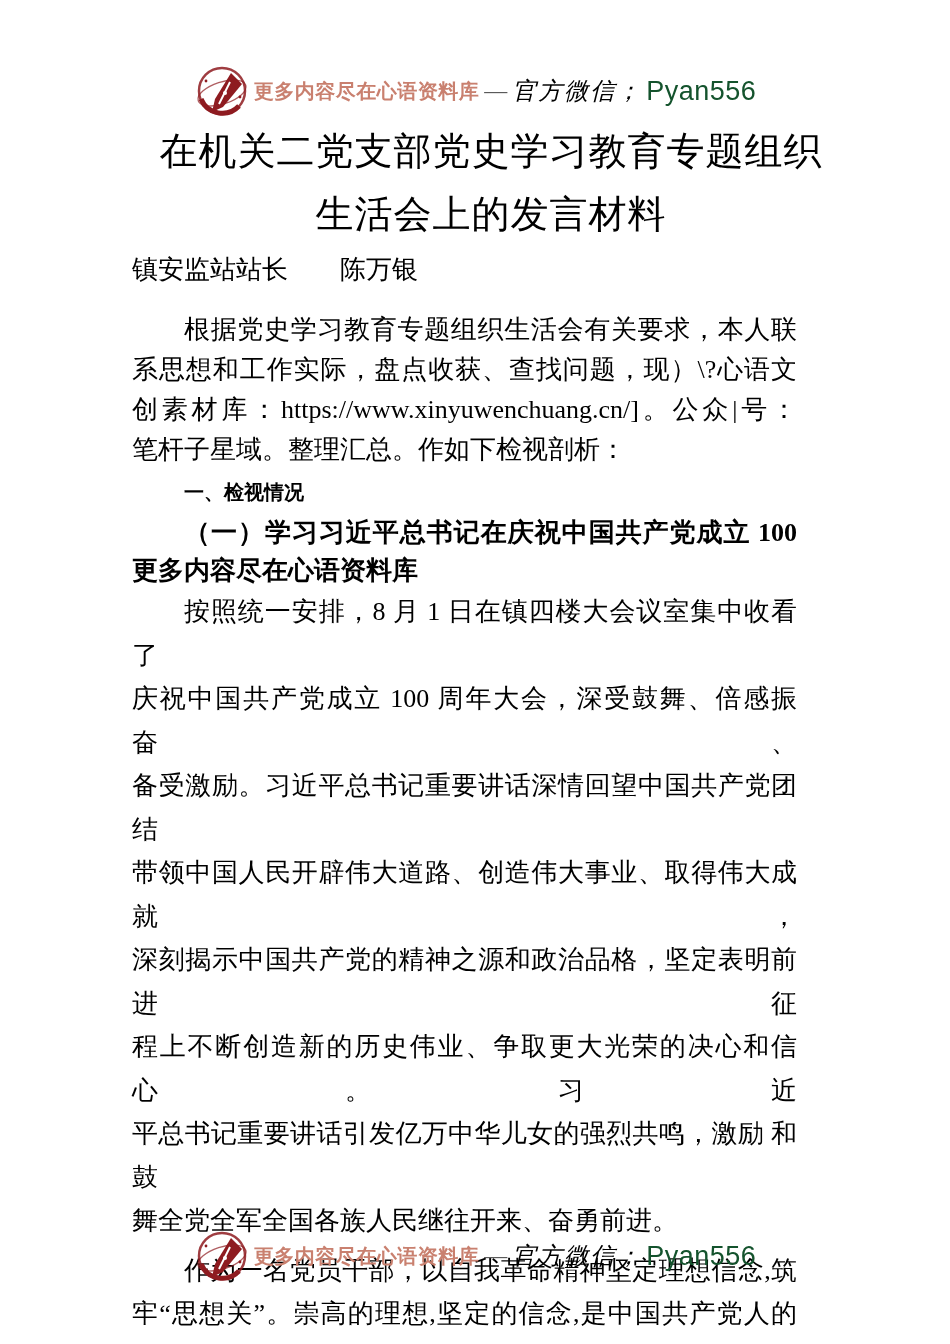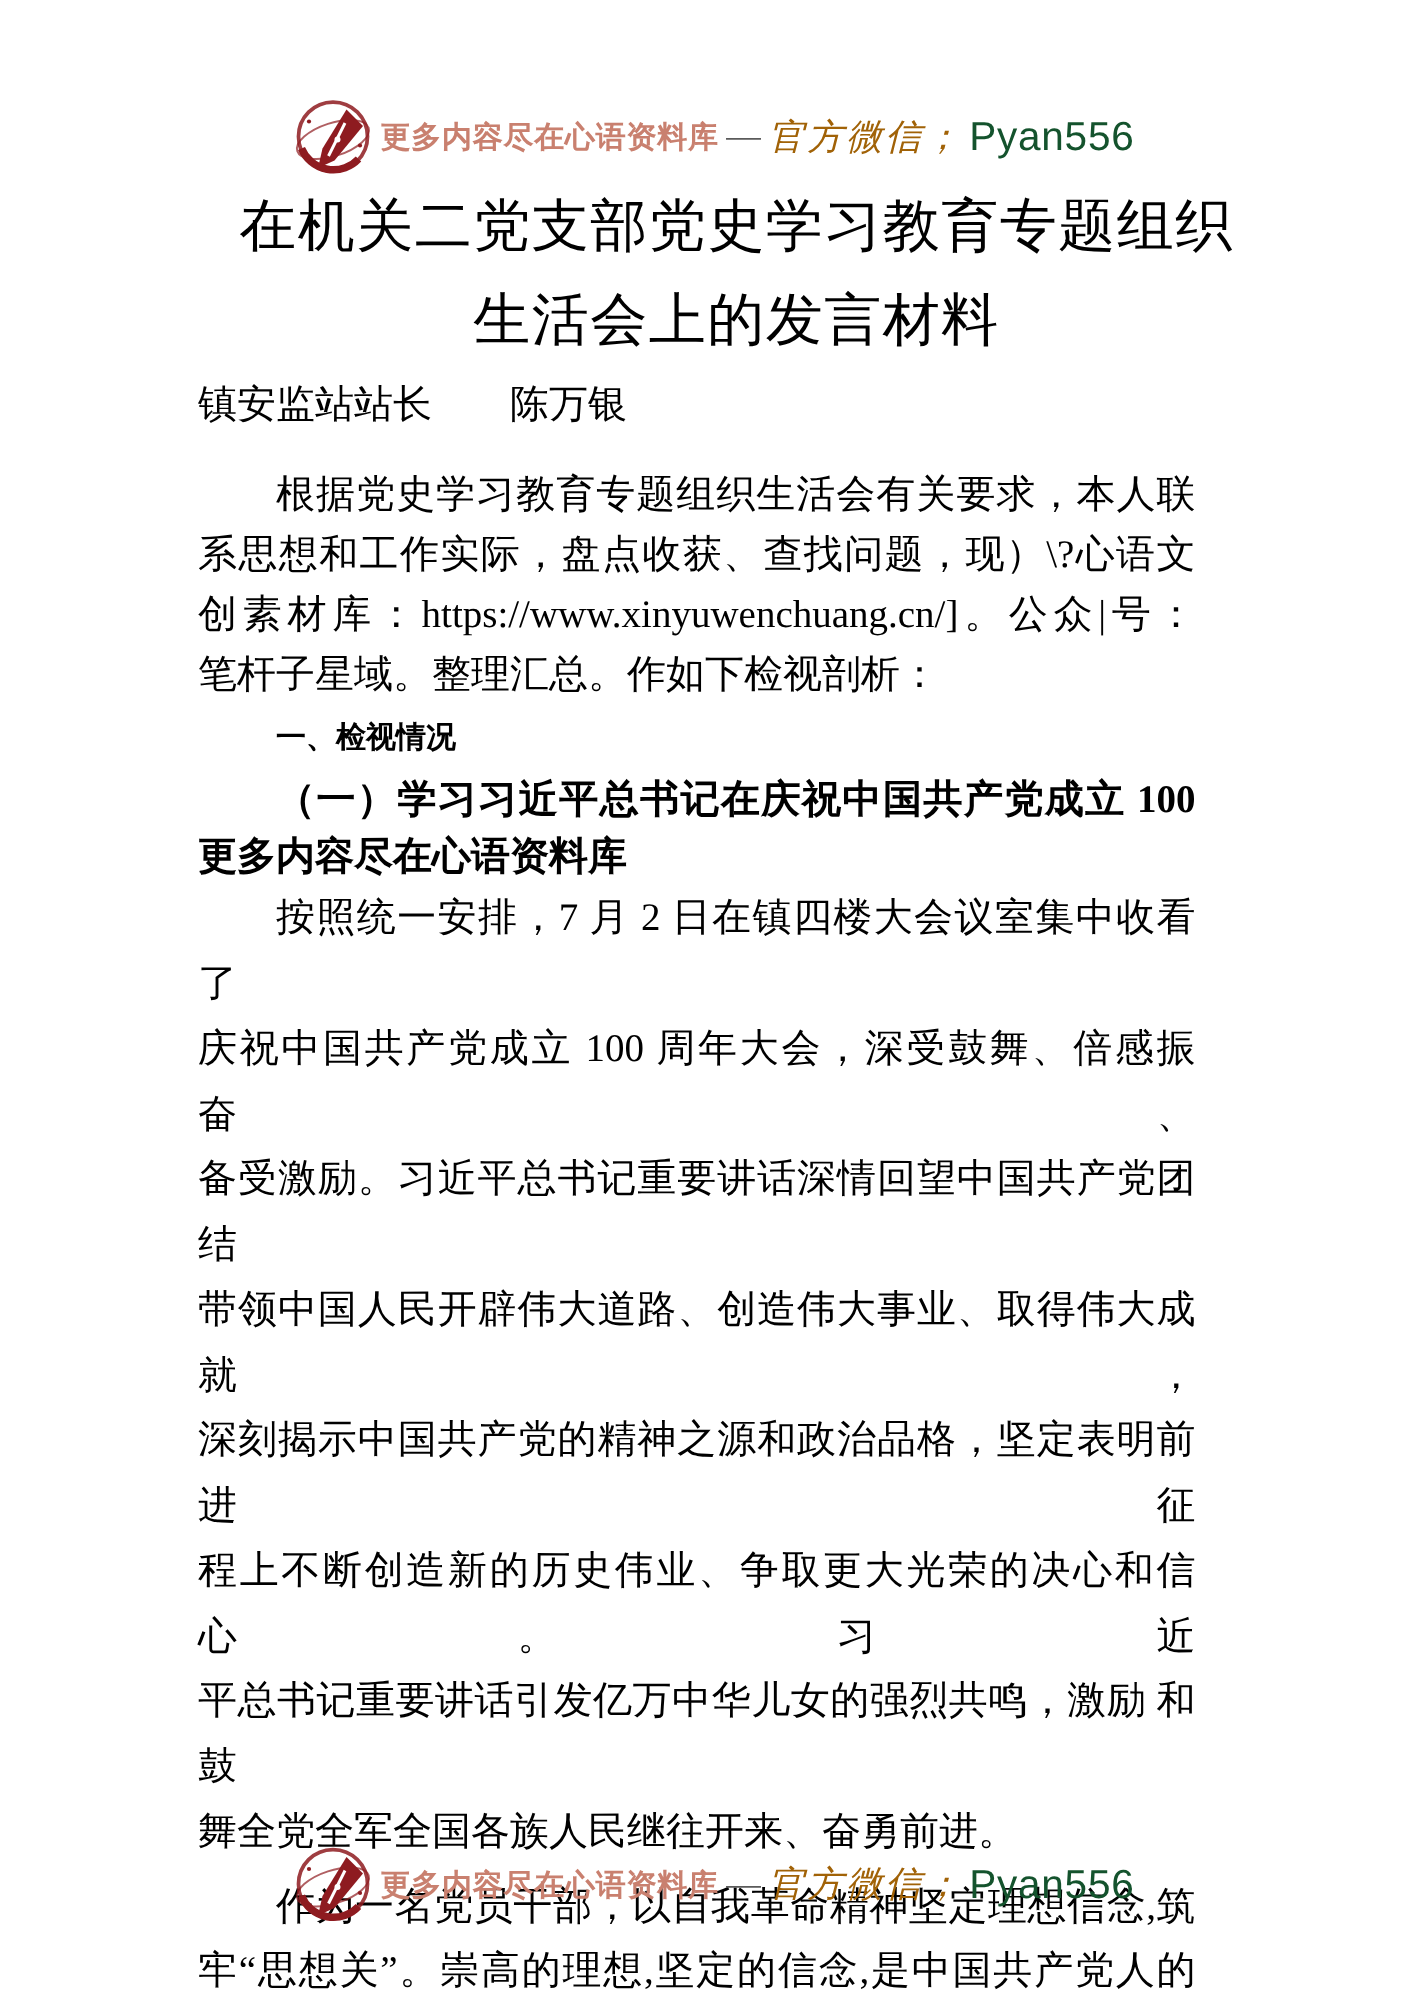--- a/index.html
+++ b/index.html
@@ -7,21 +7,21 @@
     position:relative;width:950px;height:1344px;margin:0 auto;background:#fff;
     font-family:"Liberation Serif","DejaVu Serif",serif;color:#000;overflow:hidden;
   }
   
   .wm-row{position:absolute;left:0;width:100%;display:flex;align-items:center;justify-content:center;gap:4px;}
   .wm-row.header{top:62px;}
   .wm-row.footer{top:1227px;}
   .wm-logo{flex:0 0 auto;width:56px;height:58px;}
   .wm-lib{font-size:20px;font-weight:bold;color:#c9806f;letter-spacing:0.5px;}
   .wm-dash{font-size:23px;color:#5a5a5a;margin:0 1px;}
-  .wm-wechat{font-size:24px;color:#a16207;font-style:italic;letter-spacing:2px;}
+  .wm-wechat{font-size:24px;color:#000000;font-style:italic;letter-spacing:2px;}
   .wm-id{font-family:"Liberation Sans","DejaVu Sans",sans-serif;font-size:27px;color:#14532d;letter-spacing:0.5px;}
   
   .title{position:absolute;top:120px;left:0;width:100%;text-align:center;
          font-size:38px;line-height:63px;letter-spacing:1px;font-weight:normal;padding-left:16px;}
   .author{position:absolute;top:252px;left:132px;width:665px;box-sizing:border-box;
           text-align:left;padding-right:10px;font-size:26px;line-height:36px;}
   
   .content{position:absolute;top:310px;left:132px;width:665px;font-size:26px;}
   .ln{line-height:40px;text-align:justify;text-align-last:justify;}
   .para-wide .ln{line-height:43.5px;}
@@ -73,21 +73,21 @@
     </div>
 
     <div class="h1">一、检视情况</div>
 
     <div class="h2">
       <div class="ln ind">（一）学习习近平总书记在庆祝中国共产党成立 100</div>
       <div class="ln last">更多内容尽在心语资料库</div>
     </div>
 
     <div class="para para-wide">
-      <div class="ln ind">按照统一安排，7 月 2 日在镇四楼大会议室集中收看了</div>
+      <div class="ln ind">按照统一安排，8 月 1 日在镇四楼大会议室集中收看了</div>
       <div class="ln">庆祝中国共产党成立 100 周年大会，深受鼓舞、倍感振奋、</div>
       <div class="ln">备受激励。习近平总书记重要讲话深情回望中国共产党团结</div>
       <div class="ln">带领中国人民开辟伟大道路、创造伟大事业、取得伟大成就，</div>
       <div class="ln">深刻揭示中国共产党的精神之源和政治品格，坚定表明前进 征</div>
       <div class="ln">程上不断创造新的历史伟业、争取更大光荣的决心和信心。习近</div>
       <div class="ln">平总书记重要讲话引发亿万中华儿女的强烈共鸣，激励 和鼓</div>
       <div class="ln last">舞全党全军全国各族人民继往开来、奋勇前进。</div>
     </div>
 
     <div class="para para-wide para-gap">

